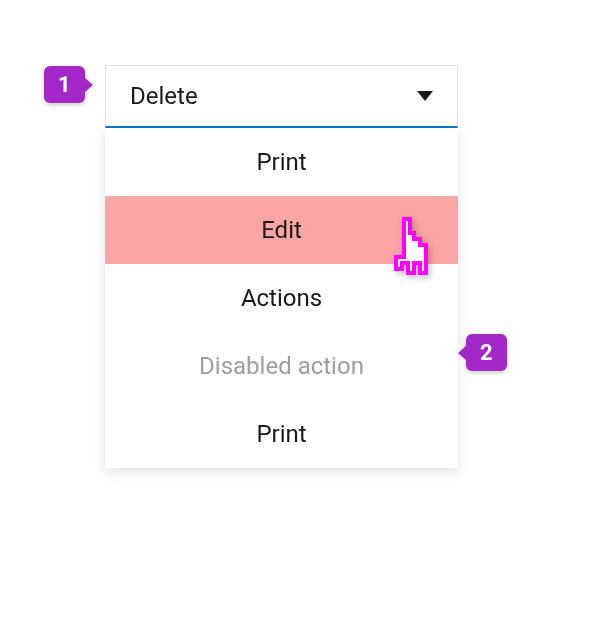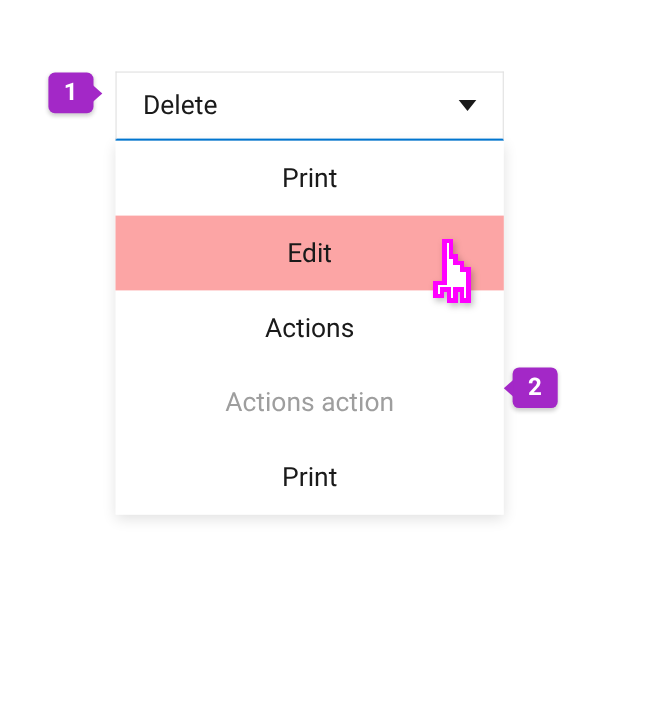--- a/index.html
+++ b/index.html
@@ -126,21 +126,21 @@
     <div class="dropdown-item">
       <span>Print</span>
     </div>
     <div class="dropdown-item hovered">
       <span>Edit</span>
     </div>
     <div class="dropdown-item">
       <span>Actions</span>
     </div>
     <div class="dropdown-item disabled">
-      <span>Actions action</span>
+      <span>Disabled action</span>
     </div>
     <div class="dropdown-item">
       <span>Print</span>
     </div>
   </div>
 </div>
 
 <div class="callout callout-2">
   <span>2</span>
 </div>

